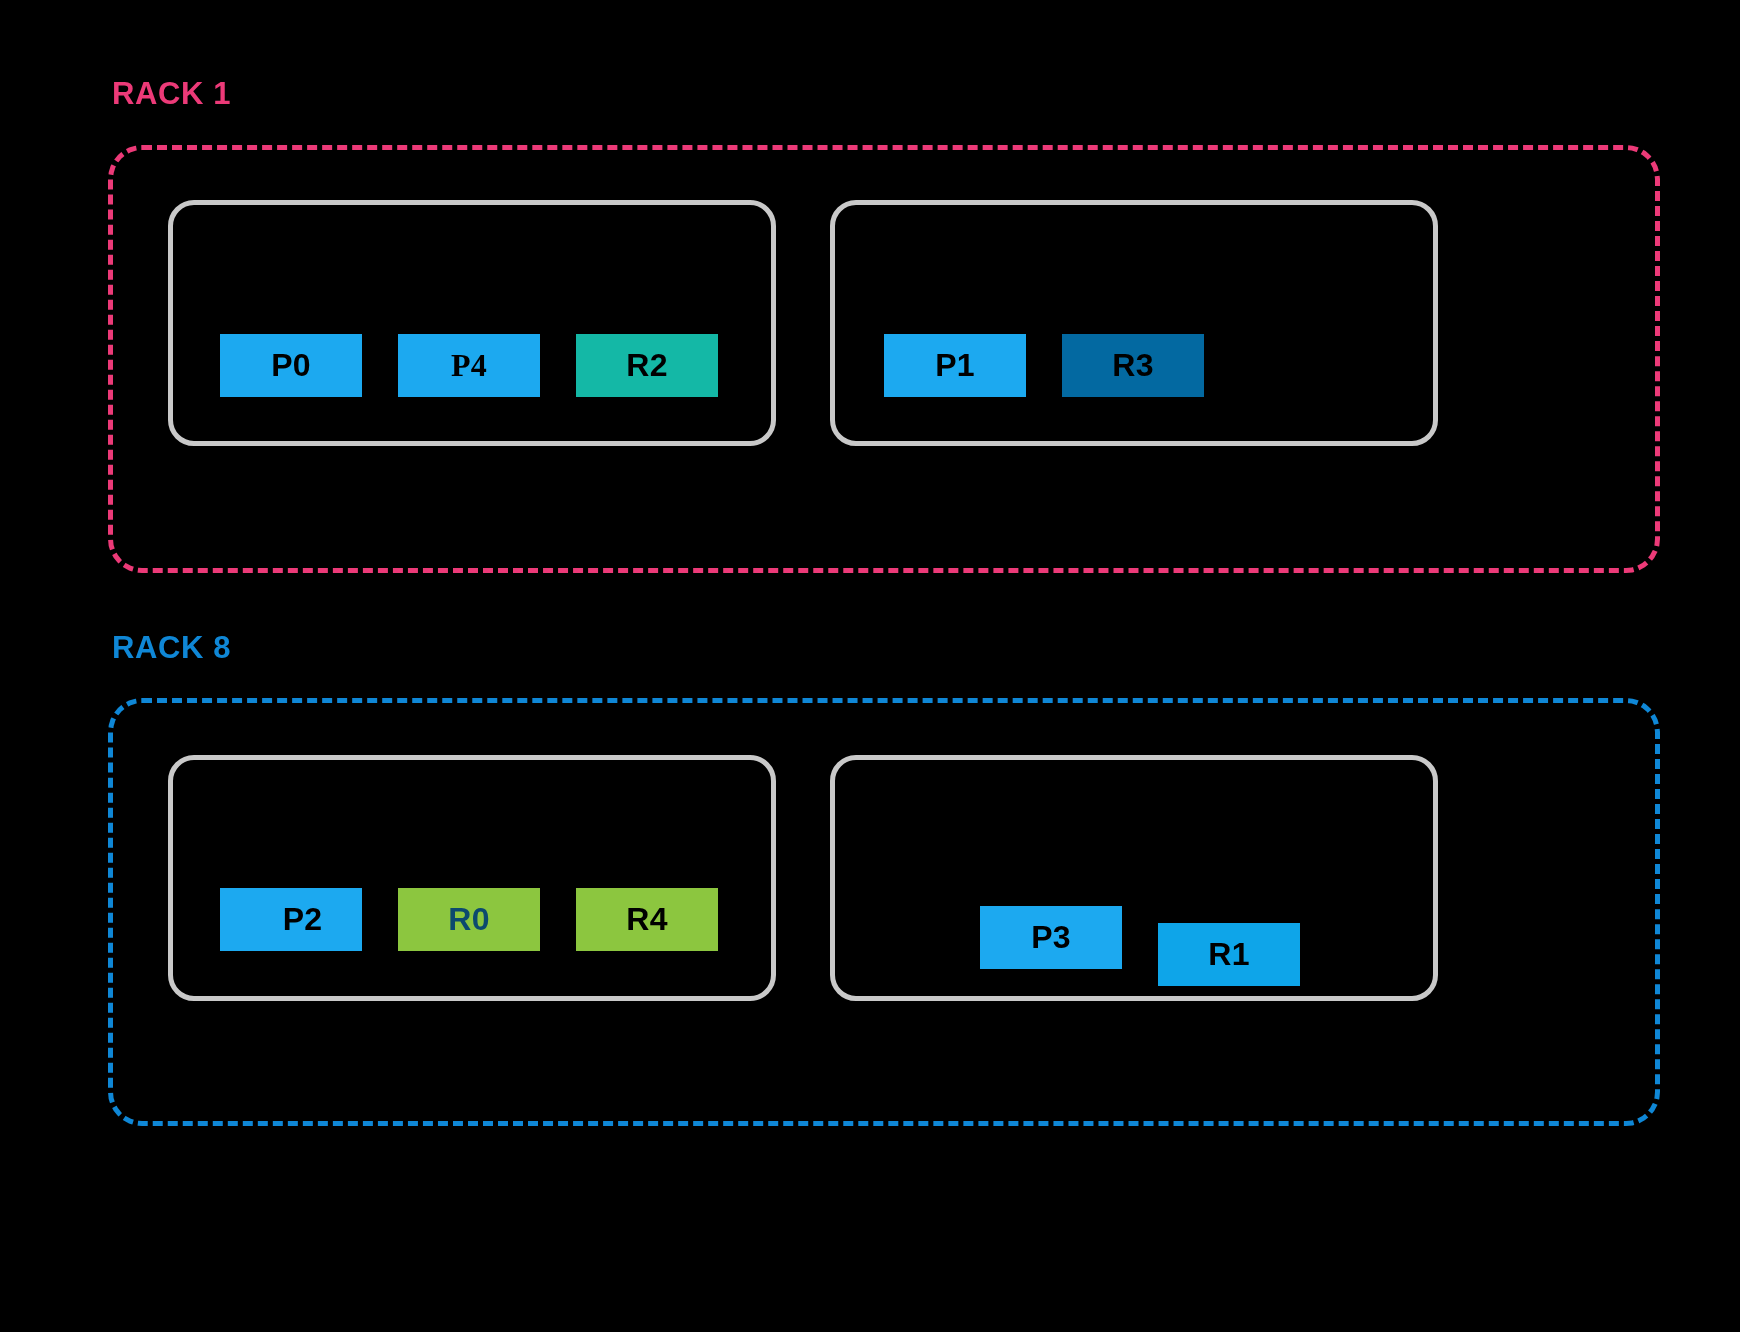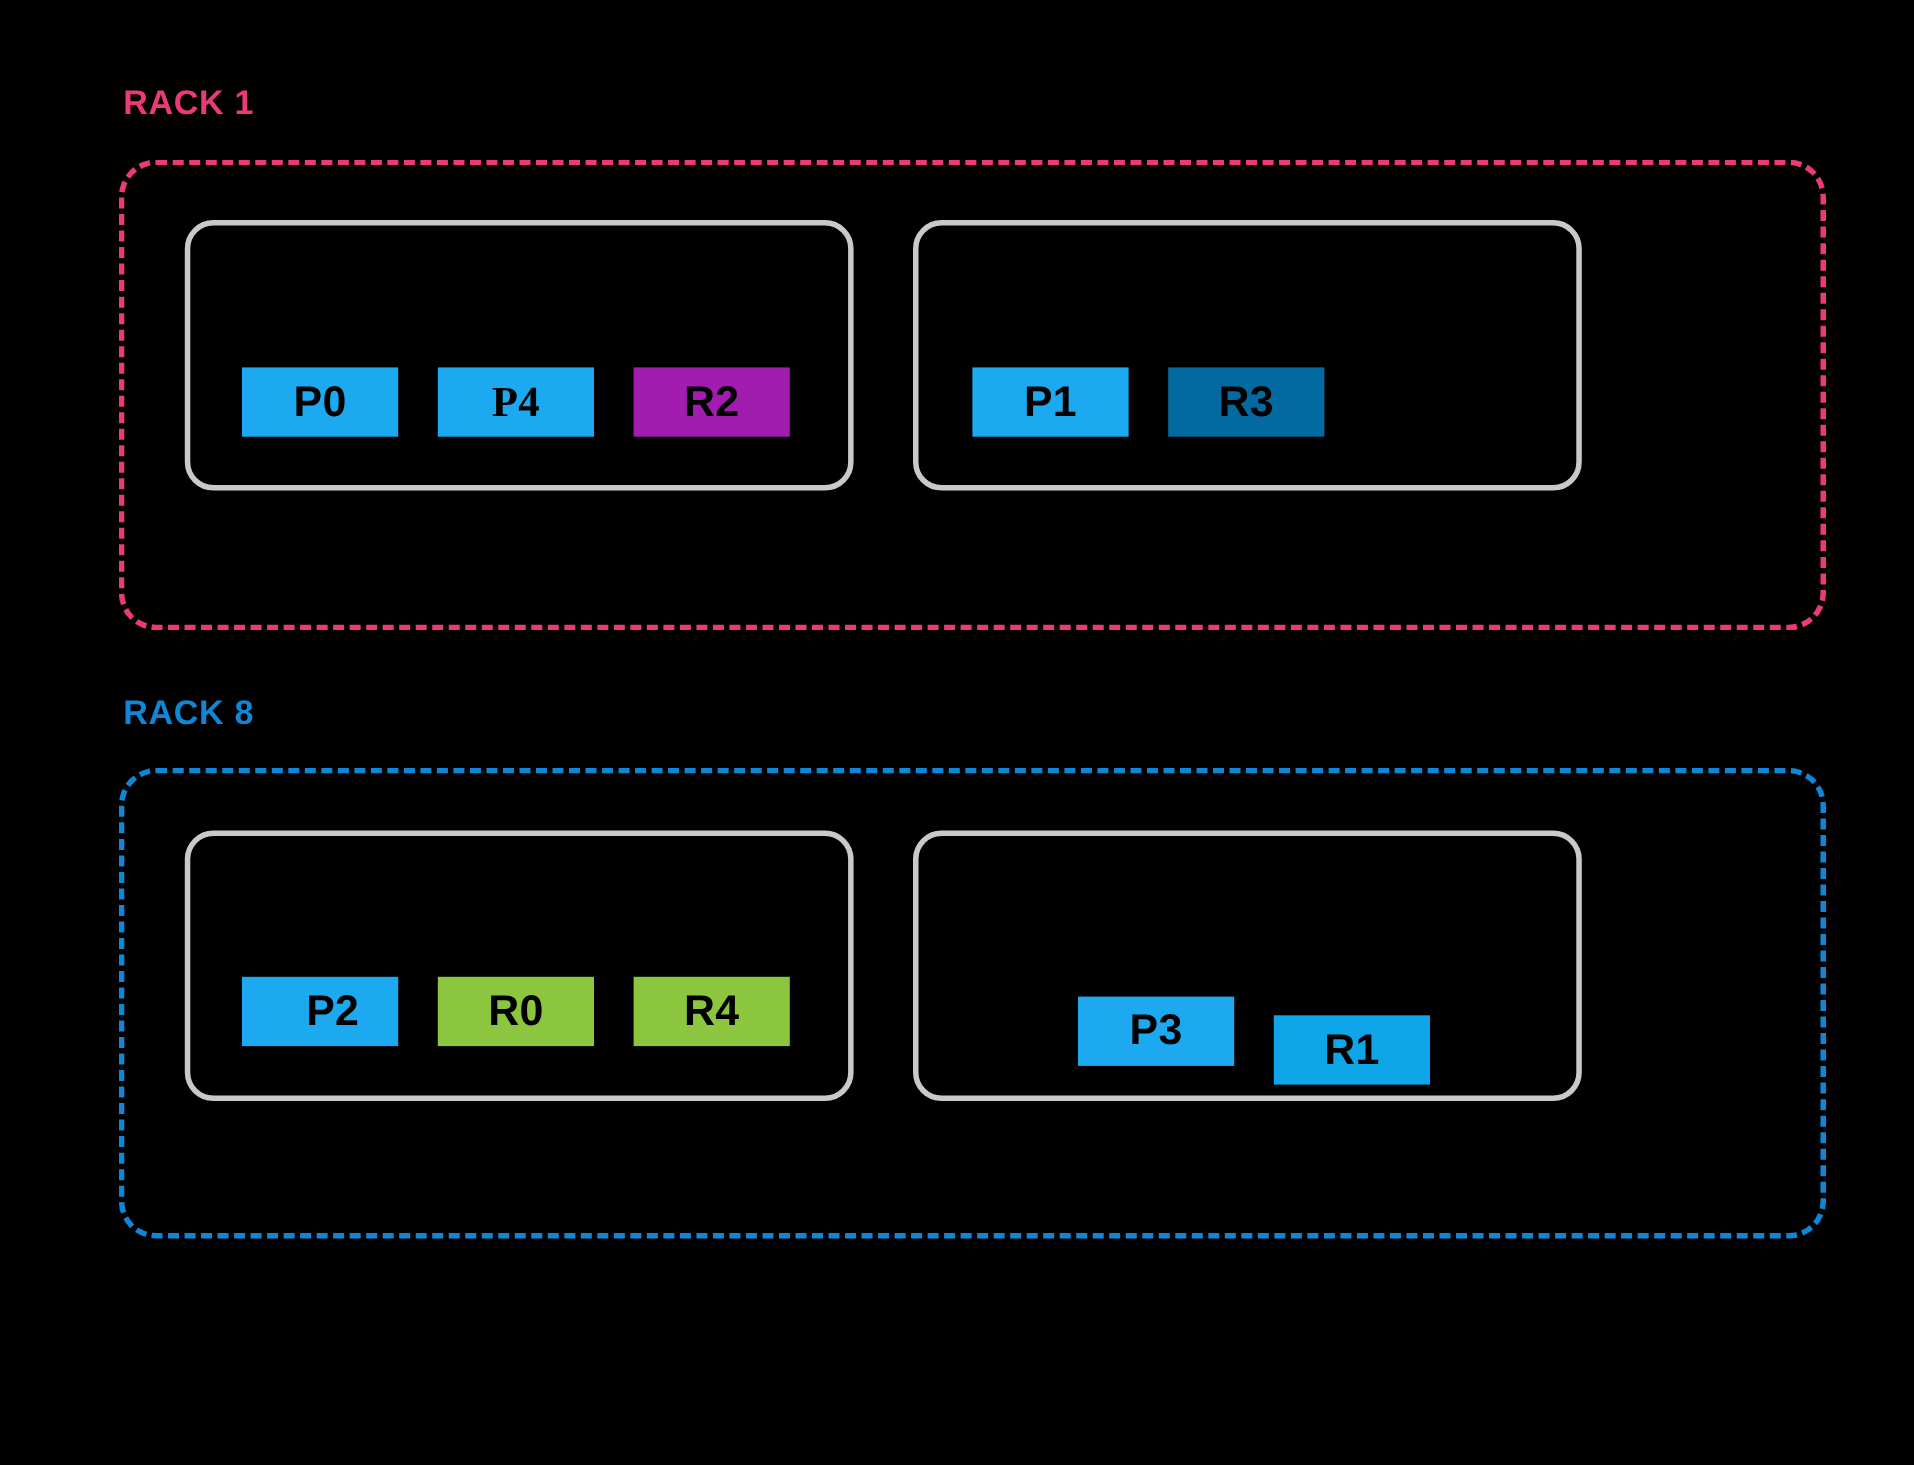--- a/index.html
+++ b/index.html
@@ -47,53 +47,53 @@
     flex-direction: row;
     align-items: center;
   }
   .unit {
     box-sizing: border-box;
     width: 142px;
     height: 63px;
     display: flex;
     align-items: center;
     justify-content: center;
-    font-size: 39px;
+    font-size: 32px;
     font-weight: bold;
     color: #000000;
     letter-spacing: 0.3px;
     margin-right: 36px;
   }
   .unit:last-child {
     margin-right: 0;
   }
 </style>
 </head>
 <body>
 
 <div id="canvas" style="width: 1740px; height: 1304px; background: rgb(0, 0, 0);">
     <div class="rack-label" style="left: 112px; top: 78px; color: rgb(236, 58, 120);">RACK 1</div>
     <div class="rack-border" style="left: 108px; top: 145px; width: 1552px; height: 428px; border-color: rgb(236, 58, 120);"></div>
     <div class="node-box" style="left: 168px; top: 200px; width: 608px; height: 246px; border-color: rgb(201, 201, 201);"></div>
     <div class="unit-row" style="left: 220px; top: 334px;">
       <div class="unit" style="background: rgb(28, 169, 240); color: rgb(0, 0, 0);">P0</div>
       <div class="unit" style="background: rgb(28, 169, 240); color: rgb(0, 0, 0); font-family: Liberation Serif, serif;">P4</div>
-      <div class="unit" style="background: #a21caf; color: rgb(0, 0, 0); text-align: center;">R2</div>
+      <div class="unit" style="background: #14b8a6; color: rgb(0, 0, 0); text-align: center;">R2</div>
     </div>
     <div class="node-box" style="left: 830px; top: 200px; width: 608px; height: 246px; border-color: rgb(201, 201, 201);"></div>
     <div class="unit-row" style="left: 884px; top: 334px;">
       <div class="unit" style="background: rgb(28, 169, 240); color: rgb(0, 0, 0); text-align: center;">P1</div>
       <div class="unit" style="background: #0369a1; color: rgb(0, 0, 0);">R3</div>
     </div>
     <div class="rack-label" style="left: 112px; top: 632px; color: rgb(15, 135, 214);">RACK 8</div>
     <div class="rack-border" style="left: 108px; top: 698px; width: 1552px; height: 428px; border-color: rgb(15, 135, 214);"></div>
     <div class="node-box" style="left: 168px; top: 755px; width: 608px; height: 246px; border-color: rgb(201, 201, 201);"></div>
     <div class="unit-row" style="left: 220px; top: 888px;">
       <div class="unit" style="background: rgb(28, 169, 240); color: rgb(0, 0, 0); padding-left: 23px;">P2</div>
-      <div class="unit" style="background: rgb(140, 198, 63); color: #000000;">R0</div>
+      <div class="unit" style="background: rgb(140, 198, 63); color: #0c4a6e;">R0</div>
       <div class="unit" style="background: rgb(140, 198, 63); color: rgb(0, 0, 0);">R4</div>
     </div>
     <div class="node-box" style="left: 830px; top: 755px; width: 608px; height: 246px; border-color: rgb(201, 201, 201);"></div>
     <div class="unit-row" style="left: 936px; top: 888px; padding-left: 44px;">
       <div class="unit" style="background: rgb(28, 169, 240); color: rgb(0, 0, 0);">P3</div>
       <div class="unit" style="background: #0ea5e9; color: rgb(0, 0, 0); margin-top: 35px;">R1</div>
     </div>
   </div>
 
 </body></html>

